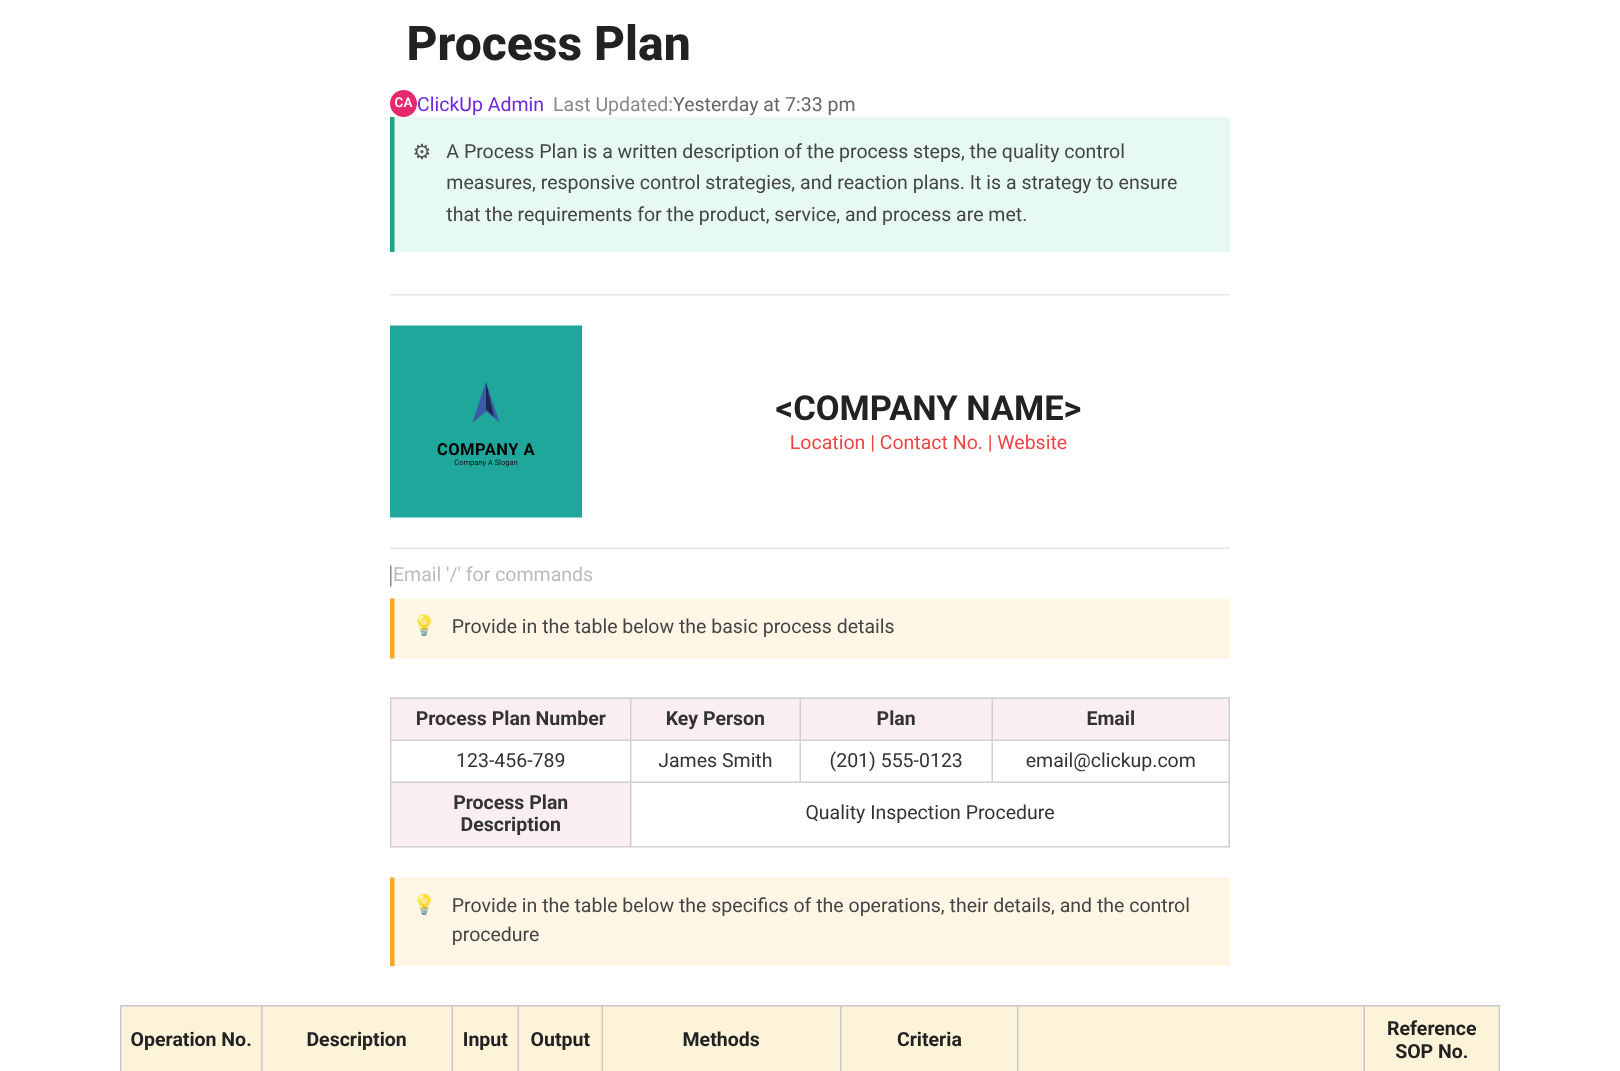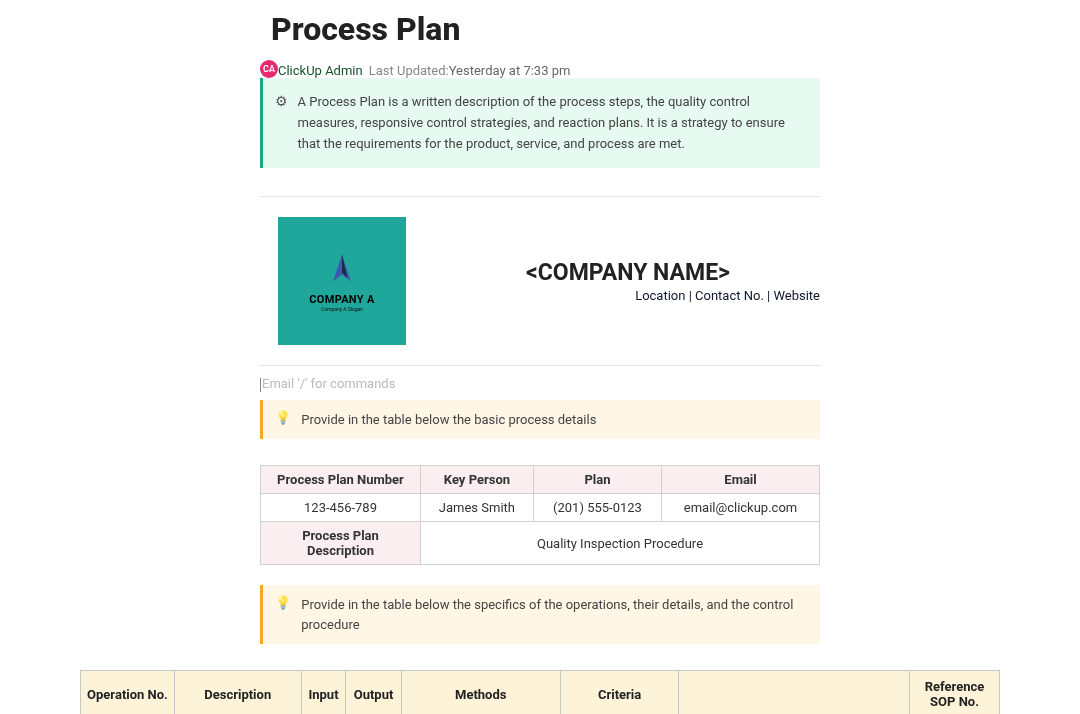--- a/index.html
+++ b/index.html
@@ -31,21 +31,21 @@
     width: 18px; height: 18px;
     border-radius: 50%;
     background: #e6296d;
     color: #fff;
     font-size: 9px;
     font-weight: 600;
     display: flex;
     align-items: center;
     justify-content: center;
   }
-  .author { font-size: 13px; color: #14532d; }
+  .author { font-size: 13px; color: #6d28d9; }
   .updated-label { font-size: 13px; color: #888; margin-left: 6px; }
   .updated-time { font-size: 13px; color: #666; }
 
   .callout-green {
     background: #e6faf2;
     border-left: 3px solid #1aa584;
     padding: 14px 24px 14px 12px;
     display: flex;
     gap: 10px;
     margin-bottom: 28px;
@@ -62,28 +62,27 @@
     padding: 20px 0;
   }
   .logo-box {
     width: 128px; height: 128px;
     background: #1fa79c;
     display: flex;
     flex-direction: column;
     align-items: center;
     justify-content: center;
     flex-shrink: 0;
-    margin-left: 18px;
   }
   .logo-svg { width: 36px; height: 36px; }
   .logo-text { font-size: 11px; font-weight: 700; color: #000; margin-top: 6px; letter-spacing: 0.3px;}
   .logo-sub { font-size: 5px; color: #111; }
   .company-details { flex: 1; text-align: center; }
   .company-name { font-size: 23px; font-weight: 700; color: #222; }
-  .company-sub { font-size: 13px; color: #0f172a; margin-top: 2px; text-align: right; }
+  .company-sub { font-size: 13px; color: #ef4444; margin-top: 2px; }
 
   .slash-hint {
     font-size: 13px;
     color: #bbb;
     padding: 10px 0 8px 0;
   }
   .cursor-line { display: inline-block; width: 1px; height: 14px; background: #888; vertical-align: middle; margin-right: 1px; }
 
   .callout-yellow {
     background: #fff6e6;

